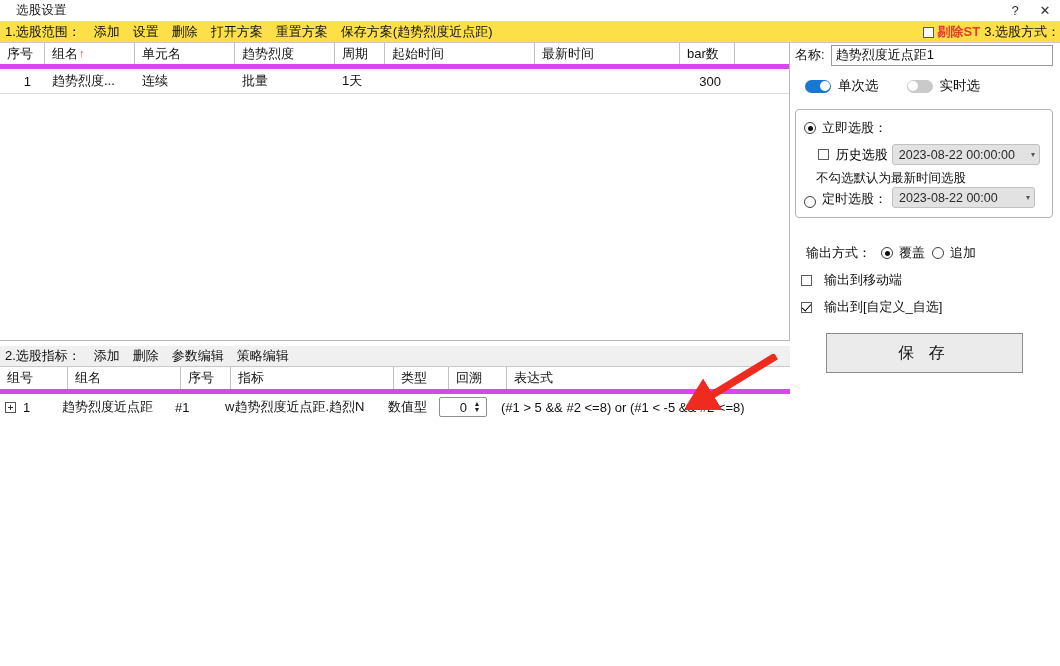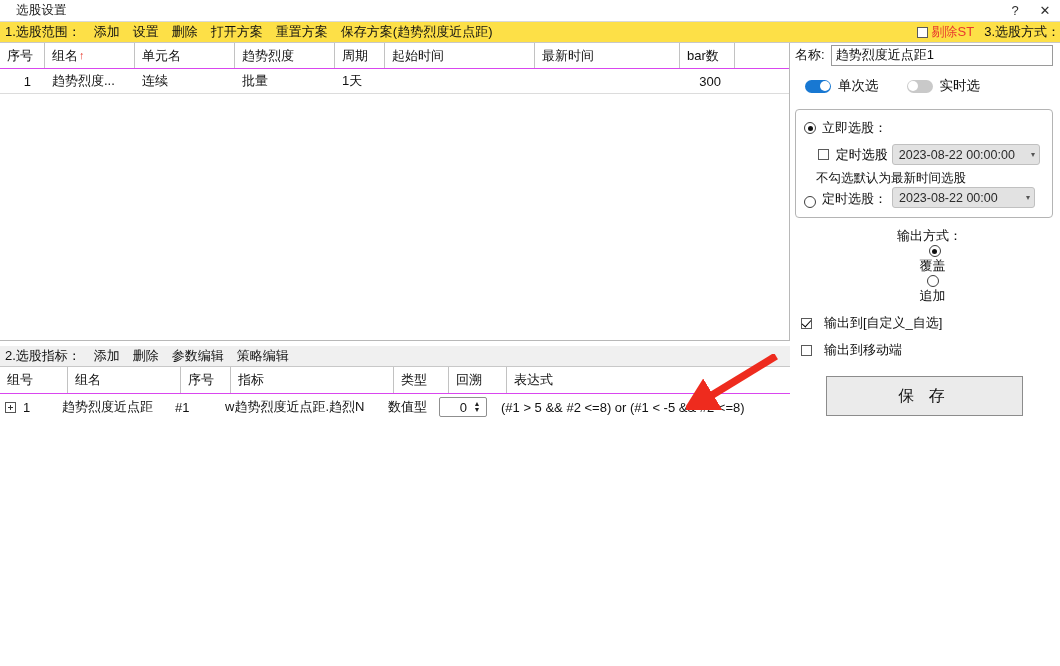--- a/index.html
+++ b/index.html
@@ -63,21 +63,22 @@
     color: #111;
     margin-left: 13px;
     white-space: nowrap;
     cursor: default;
   }
   #sec1-toolbar .tb-spacer { flex: 1; }
   .chk-inline {
     display: inline-flex;
     align-items: center;
     white-space: nowrap;
-    margin-right: 6px;
+    margin-right: 0;
+    font-weight: bold;
   }
   .chk-box {
     width: 11px; height: 11px;
     border: 1px solid #5a5a5a;
     background: #fff;
     display: inline-block;
     margin-right: 4px;
     box-sizing: border-box;
     position: relative;
   }
@@ -107,21 +108,21 @@
     background: #ffffff;
     border-right: 1px solid #b8b8b8;
     border-bottom: 1px solid #b8b8b8;
     box-sizing: border-box;
     overflow: hidden;
   }
   .tbl-header {
     display: flex;
     height: 26px;
     background: #ffffff;
-    border-bottom: 1px solid #d946ef;
+    border-bottom: 5px solid #d946ef;
     box-sizing: border-box;
   }
   .tbl-header .th {
     border-right: 1px solid #c2c2c2;
     box-sizing: border-box;
     display: flex;
     align-items: center;
     padding-left: 7px;
     font-size: 13px;
     color: #111;
@@ -343,24 +344,23 @@
     white-space: nowrap;
   }
   .timed-row {
     display: flex;
     align-items: flex-end;
   }
 
   .out-mode-row {
     display: flex;
     align-items: center;
-    margin-top: 9px;
+    margin-top: 26px;
     padding-left: 11px;
     white-space: nowrap;
-    flex-direction: column;
   }
   .out-mode-row .lbl { font-size: 13px; color: #111; }
   .out-chk-row {
     display: flex;
     align-items: center;
     margin-top: 9px;
     padding-left: 6px;
     white-space: nowrap;
   }
   .out-chk-row .lbl { font-size: 13px; color: #111; margin-left: 8px; }
@@ -530,21 +530,21 @@
 
   <div class="groupbox">
 
     <div class="radio-row">
       <span class="radio sel"></span>
       <span class="radio-label">立即选股：</span>
     </div>
 
     <div class="history-row">
       <span class="chk-box"></span>
-      <span style="font-size:13px;margin-left:3px;white-space:nowrap">定时选股</span>
+      <span style="font-size:13px;margin-left:3px;white-space:nowrap">历史选股</span>
       <span class="combo" style="width:152px;margin-left:4px">
         <span class="cb-val">2023-08-22 00:00:00</span>
         <span class="cb-arrow">▾</span>
       </span>
     </div>
 
     <div class="hint-text">不勾选默认为最新时间选股</div>
 
     <div class="timed-row">
       <span class="radio"></span>
@@ -558,27 +558,27 @@
 
   <div class="out-mode-row">
     <span class="lbl">输出方式：</span>
     <span class="radio sel" style="margin-left:10px"></span>
     <span class="radio-label">覆盖</span>
     <span class="radio" style="margin-left:7px"></span>
     <span class="radio-label">追加</span>
   </div>
 
   <div class="out-chk-row">
+    <span class="chk-box"></span>
+    <span class="lbl">输出到移动端</span>
+  </div>
+
+  <div class="out-chk-row">
     <span class="chk-box checked"></span>
     <span class="lbl">输出到[自定义_自选]</span>
-  </div>
-
-  <div class="out-chk-row">
-    <span class="chk-box"></span>
-    <span class="lbl">输出到移动端</span>
   </div>
 
   <div class="save-btn">保 存</div>
 </div>
 
 <svg id="red-arrow" viewBox="0 0 96 56">
   <defs>
     <marker id="arrowhead" markerWidth="5" markerHeight="5" refX="1.4" refY="2.5" orient="auto">
       <polygon points="0,0 5,2.5 0,5" fill="#ee2b1e"></polygon>
     </marker>

